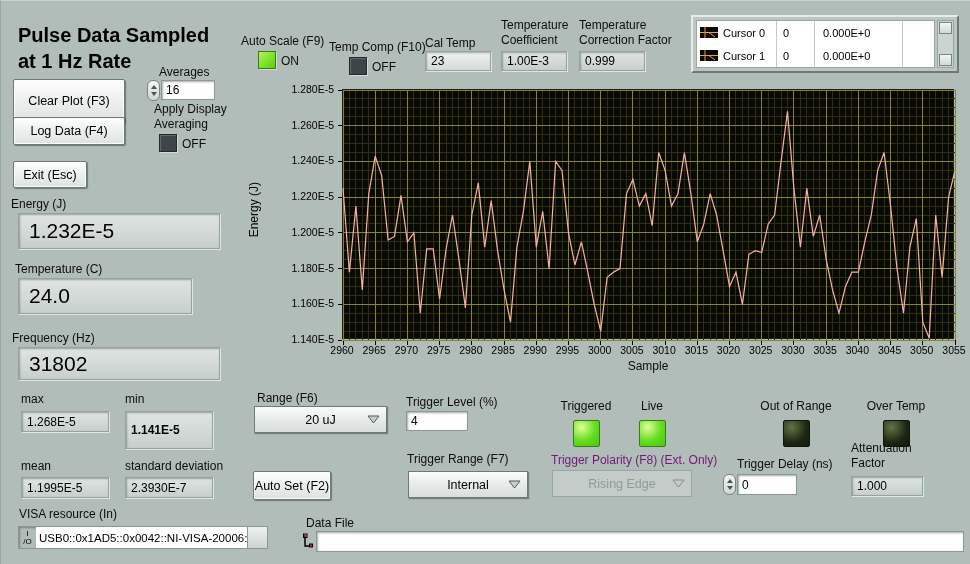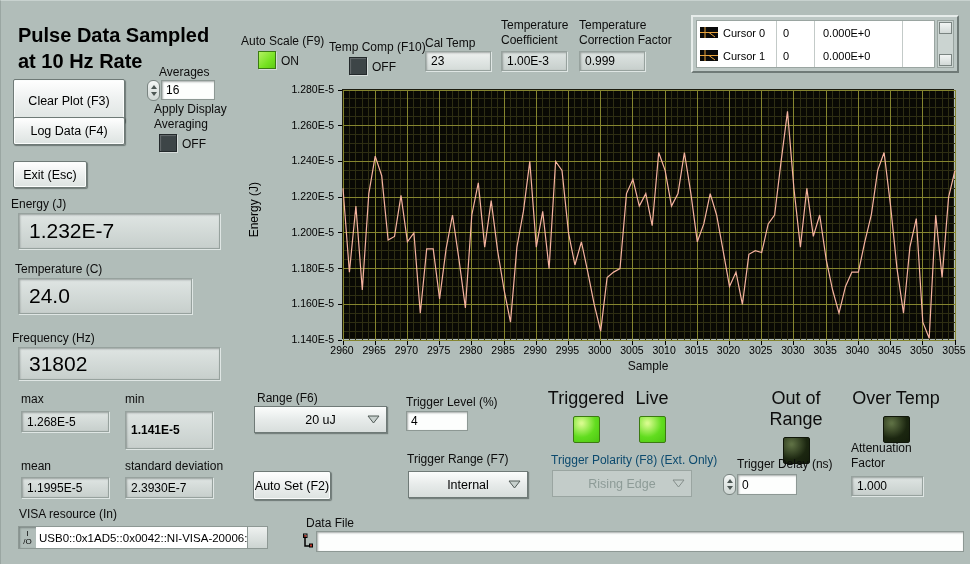--- a/index.html
+++ b/index.html
@@ -20,21 +20,21 @@
   .ind { position:absolute; font-size:12px; color:#000; background:linear-gradient(180deg,#dfe5e3,#c7cfcc);
          border:1px solid #97a29e; box-shadow:inset 1px 1px 2px rgba(50,60,58,.4), 1px 1px 0 #dfe6e4;
          padding:1px 5px; display:flex; align-items:center; }
   .ind-big { font-size:21px; padding-left:10px; }
   .toggle { position:absolute; width:18px; height:18px; background:#3d4547; border:1px solid #23292b;
             box-shadow:inset 1px 1px 1px rgba(255,255,255,.2), 1px 1px 0 #d6dcda; }
   .mini-led { position:absolute; width:18px; height:18px; border:1px solid #3a7a12;
               background:linear-gradient(135deg,#b4f163 0%,#76e221 60%,#5ecb14 100%);
               box-shadow:1px 1px 0 #d6dcda; }
   .led-group { position:absolute; text-align:center; }
-  .led-group .lg-label { font-size:18px; color:#0d0d0d; }
+  .led-group .lg-label { font-size:12px; color:#0d0d0d;margin-top:11px; }
   .status-led { width:27px; height:27px; margin:7px auto 0; border-radius:2px; }
   .status-led.on { background:radial-gradient(circle at 30% 25%, #d7fb8d 4%, #62dd1f 55%, #4cc512 100%);
                    border:1px solid #3c7a12; }
   .status-led.off { background:radial-gradient(circle at 30% 25%, #5d6f43 4%, #1b2610 60%, #141d0b 100%);
                     border:1px solid #10160a; }
   .dropdown { position:absolute; display:flex; align-items:center; justify-content:center; font-size:12.5px; color:#000;
               background:linear-gradient(180deg,#fbfdfc 0%,#e7ebea 50%,#d8dedc 100%);
               border:1px solid #6f7a77; box-shadow:1px 1px 1px rgba(30,40,38,.4); cursor:pointer; }
   .dropdown .arrow { position:absolute; right:6px; top:50%; transform:translateY(-50%); }
   .dropdown.disabled { color:#8d9b97; background:#c3ccc9; border-color:#9aa5a1; box-shadow:none; }
@@ -70,21 +70,21 @@
   .visa-btn { width:20px; height:100%; background:linear-gradient(180deg,#eef1f0,#ccd4d1);
               border-left:1px solid #8d9894; cursor:pointer; }
   .icon-cell { width:17px; text-align:center; font-size:8px; line-height:8px; color:#000; }
 </style>
 </head>
 <body>
 
 <div id="root">
 
   <div class="title" style="left:17px;top:21px;width:240px;">Pulse Data Sampled
-at 10 Hz Rate</div>
+at 1 Hz Rate</div>
   <button class="btn" style="left:12px;top:78px;width:112px;height:44px;">Clear Plot (F3)</button>
   <button class="btn" style="left:12px;top:116px;width:112px;height:28px;">Log Data (F4)</button>
   <button class="btn" style="left:12px;top:160px;width:74px;height:27px;">Exit (Esc)</button>
 
   <div class="lbl" style="left:158px;top:64px;">Averages</div>
   <div class="spinner" style="left:146px;top:79px;">
     <div class="up"></div>
     <div class="dn"></div>
   </div>
   <input class="field" style="left: 160px; top: 79px; width: 54px; height: 20px;" value="16">
@@ -302,21 +302,21 @@
       <line x1="-1" y1="71.42857142857135" x2="-5" y2="71.42857142857135" stroke="#000"></line>
       <line x1="0" y1="35.71428571428567" x2="612" y2="35.71428571428567" stroke="#85852f"></line>
       <line x1="-1" y1="35.71428571428567" x2="-5" y2="35.71428571428567" stroke="#000"></line>
       <line x1="0" y1="0" x2="612" y2="0" stroke="#85852f"></line>
       <line x1="-1" y1="0" x2="-5" y2="0" stroke="#000"></line>
       <polyline points="0.0,98.2 6.4,182.1 12.9,116.1 19.3,200.0 25.8,103.6 32.2,66.1 38.7,85.7 45.1,150.0 51.5,146.4 58.0,105.4 64.4,151.8 70.9,142.9 77.3,223.2 83.7,158.9 90.2,158.9 96.6,208.9 103.1,158.9 109.5,125.0 116.0,169.6 122.4,217.9 128.8,125.0 135.3,92.9 141.7,157.1 148.2,110.7 154.6,160.7 161.1,200.0 167.5,232.1 173.9,157.1 180.4,121.4 186.8,71.4 193.3,157.1 199.7,121.4 206.1,178.6 212.6,71.4 219.0,80.4 225.5,142.9 231.9,175.0 238.4,151.8 244.8,182.1 251.2,214.3 257.7,241.1 264.1,187.5 270.6,182.1 277.0,178.6 283.5,103.6 289.9,89.3 296.3,116.1 302.8,103.6 309.2,135.7 315.7,62.5 322.1,80.4 328.5,116.1 335.0,103.6 341.4,62.5 347.9,103.6 354.3,151.8 360.8,133.9 367.2,103.6 373.6,125.0 380.1,160.7 386.5,196.4 393.0,182.1 399.4,214.3 405.9,164.3 412.3,160.7 418.7,162.5 425.2,133.9 431.6,125.0 438.1,71.4 444.5,21.4 450.9,98.2 457.4,157.1 463.8,98.2 470.3,146.4 476.7,125.0 483.2,169.6 489.6,200.0 496.0,223.2 502.5,196.4 508.9,182.1 515.4,182.1 521.8,151.8 528.3,125.0 534.7,80.4 541.1,62.5 547.6,116.1 554.0,178.6 560.5,223.2 566.9,157.1 573.3,128.6 579.8,232.1 586.2,248.2 592.7,125.0 599.1,187.5 605.6,107.1 612.0,80.4" fill="none" stroke="#f6b3a0" stroke-width="1.2" shape-rendering="auto"></polyline>
     </svg>
   <div class="lbl" style="left:611px;top:358px;width:72px;text-align:center;">Sample</div>
 
   <div class="lbl" style="left:10px;top:196px;">Energy (J)</div>
-  <div class="ind ind-big" style="left:17px;top:212px;width:202px;height:36px;">1.232E-7</div>
+  <div class="ind ind-big" style="left:17px;top:212px;width:202px;height:36px;">1.232E-5</div>
 
   <div class="lbl" style="left:14px;top:261px;">Temperature (C)</div>
   <div class="ind ind-big" style="left:17px;top:277px;width:174px;height:36px;">24.0</div>
 
   <div class="lbl" style="left:11px;top:330px;">Frequency (Hz)</div>
   <div class="ind ind-big" style="left:17px;top:346px;width:202px;height:33px;">31802</div>
 
   <div class="lbl" style="left:20px;top:391px;">max</div>
   <div class="lbl" style="left:124px;top:391px;">min</div>
   <div class="ind" style="left:20px;top:410px;width:88px;height:21px;">1.268E-5</div>
@@ -357,21 +357,21 @@
   </div>
   <div class="led-group" style="left:745px;top:387px;width:100px;">
     <div class="lg-label">Out of Range</div>
     <div class="status-led off"></div>
   </div>
   <div class="led-group" style="left:845px;top:387px;width:100px;">
     <div class="lg-label">Over Temp</div>
     <div class="status-led off"></div>
   </div>
 
-  <div class="lbl" style="left:550px;top:452px;color:#0c4a6e;">Trigger Polarity (F8) (Ext. Only)</div>
+  <div class="lbl" style="left:550px;top:452px;color:#701a75;">Trigger Polarity (F8) (Ext. Only)</div>
   <div class="dropdown disabled" style="left:551px;top:469px;width:140px;height:27px;">
     <span>Rising Edge</span>
     <span class="arrow" style="opacity:.55;"><svg width="13" height="9" viewBox="0 0 13 9">
           <polygon points="1,1 12,1 6.5,8" fill="#c7d0cd" stroke="#515a57" stroke-width="1"></polygon>
         </svg></span>
   </div>
 
   <div class="lbl" style="left:736px;top:456px;">Trigger Delay (ns)</div>
   <div class="spinner" style="left:722px;top:473px;">
     <div class="up"></div>

